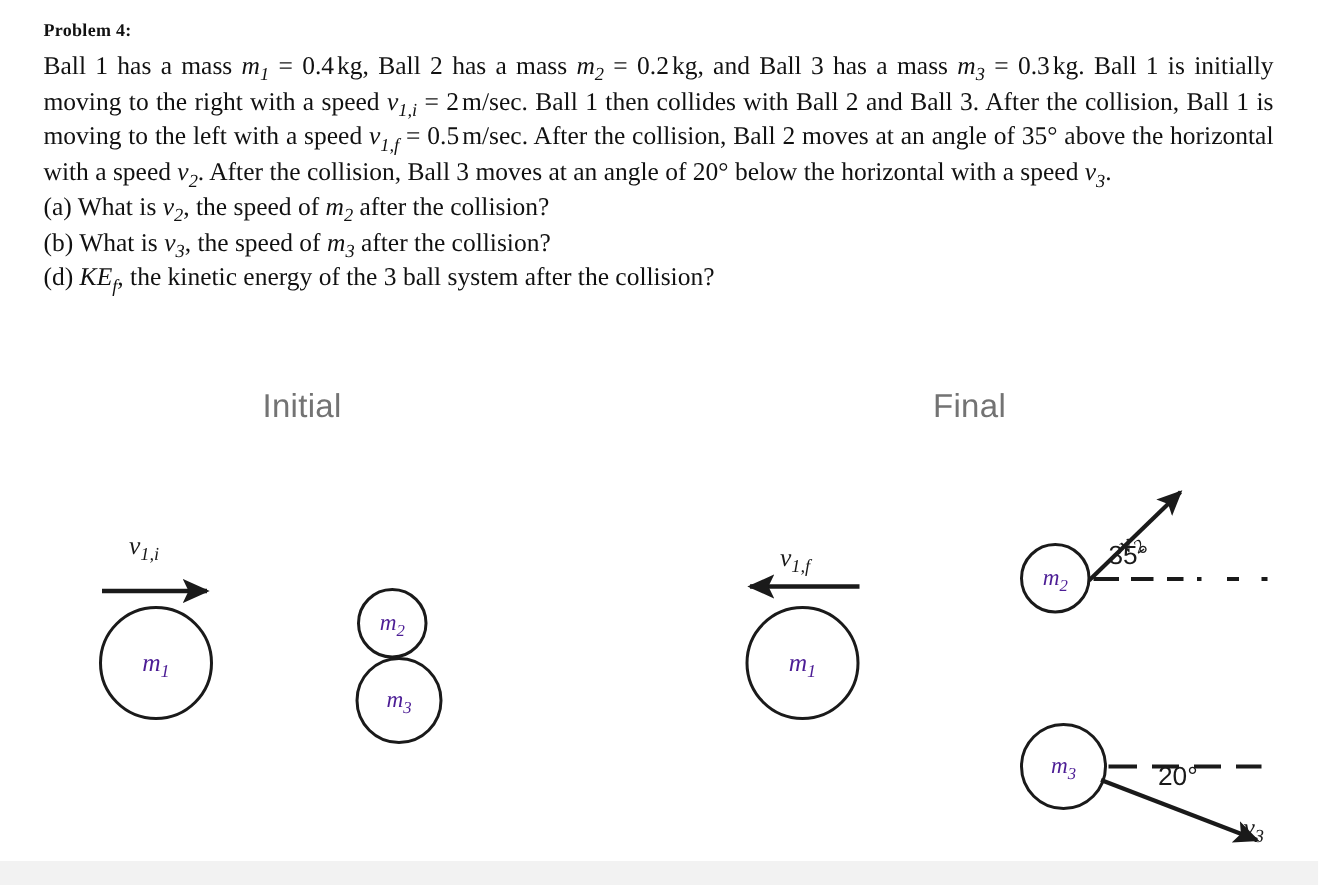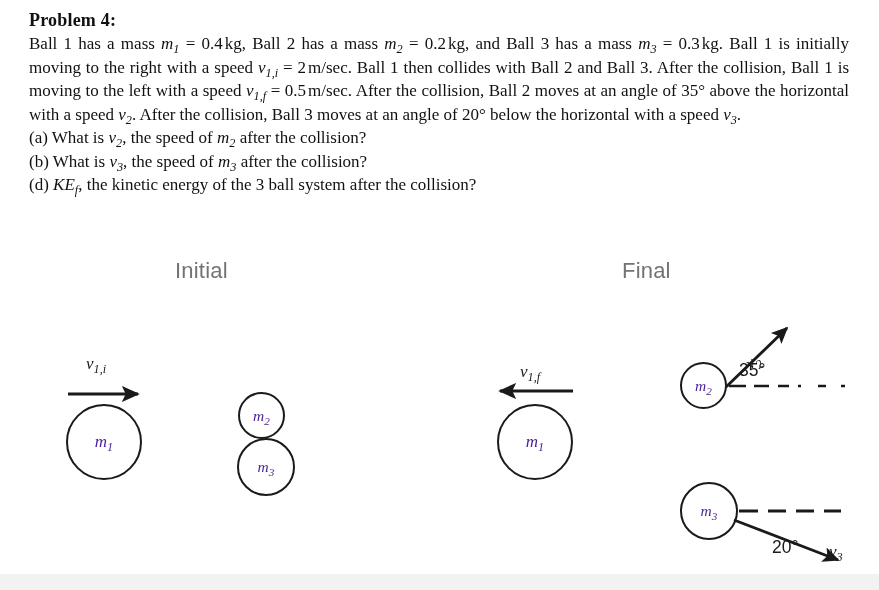--- a/index.html
+++ b/index.html
@@ -19,21 +19,21 @@
   
   #problem-text {
     position: absolute;
     left: 29px;
     top: 8px;
     width: 820px;
   }
   .prob-title {
     font-family: "Liberation Serif", "DejaVu Serif", serif;
     font-weight: bold;
-    font-size: 18px;
+    font-size: 12px;
     line-height: 24px;
     letter-spacing: 0.2px;
   }
   .prob-para {
     font-size: 17px;
     line-height: 23.5px;
     text-align: justify;
     text-justify: inter-word;
     margin: 0;
   }
@@ -191,21 +191,21 @@
     <div class="vlabel" style="left:742px; top:357px; transform:rotate(-33deg); transform-origin:left top;">
       <span>v</span><sub>2</sub>
     </div>
     <div class="anglabel" style="left:739px; top:360px;">35°</div>
 
     <div class="ball" style="left:680px; top:482px; width:58px; height:58px;">
       <span class="ball-label small">
         <span><span>m</span><sub>3</sub></span>
       </span>
     </div>
-    <div class="anglabel" style="left:772px; top:537px;">20°</div>
+    <div class="anglabel" style="left:772px; top:507px;">20°</div>
     <div class="vlabel" style="left:829px; top:542px;">
       <span>v</span><sub>3</sub>
     </div>
 
     <svg class="overlay" viewBox="0 0 879 590">
       <defs>
         <marker id="ah" markerWidth="7" markerHeight="7" refX="5.4" refY="3" orient="auto">
           <path d="M0,0.3 L6,3 L0,5.7 L1.3,3 Z" fill="#1a1a1a"></path>
         </marker>
       </defs>

